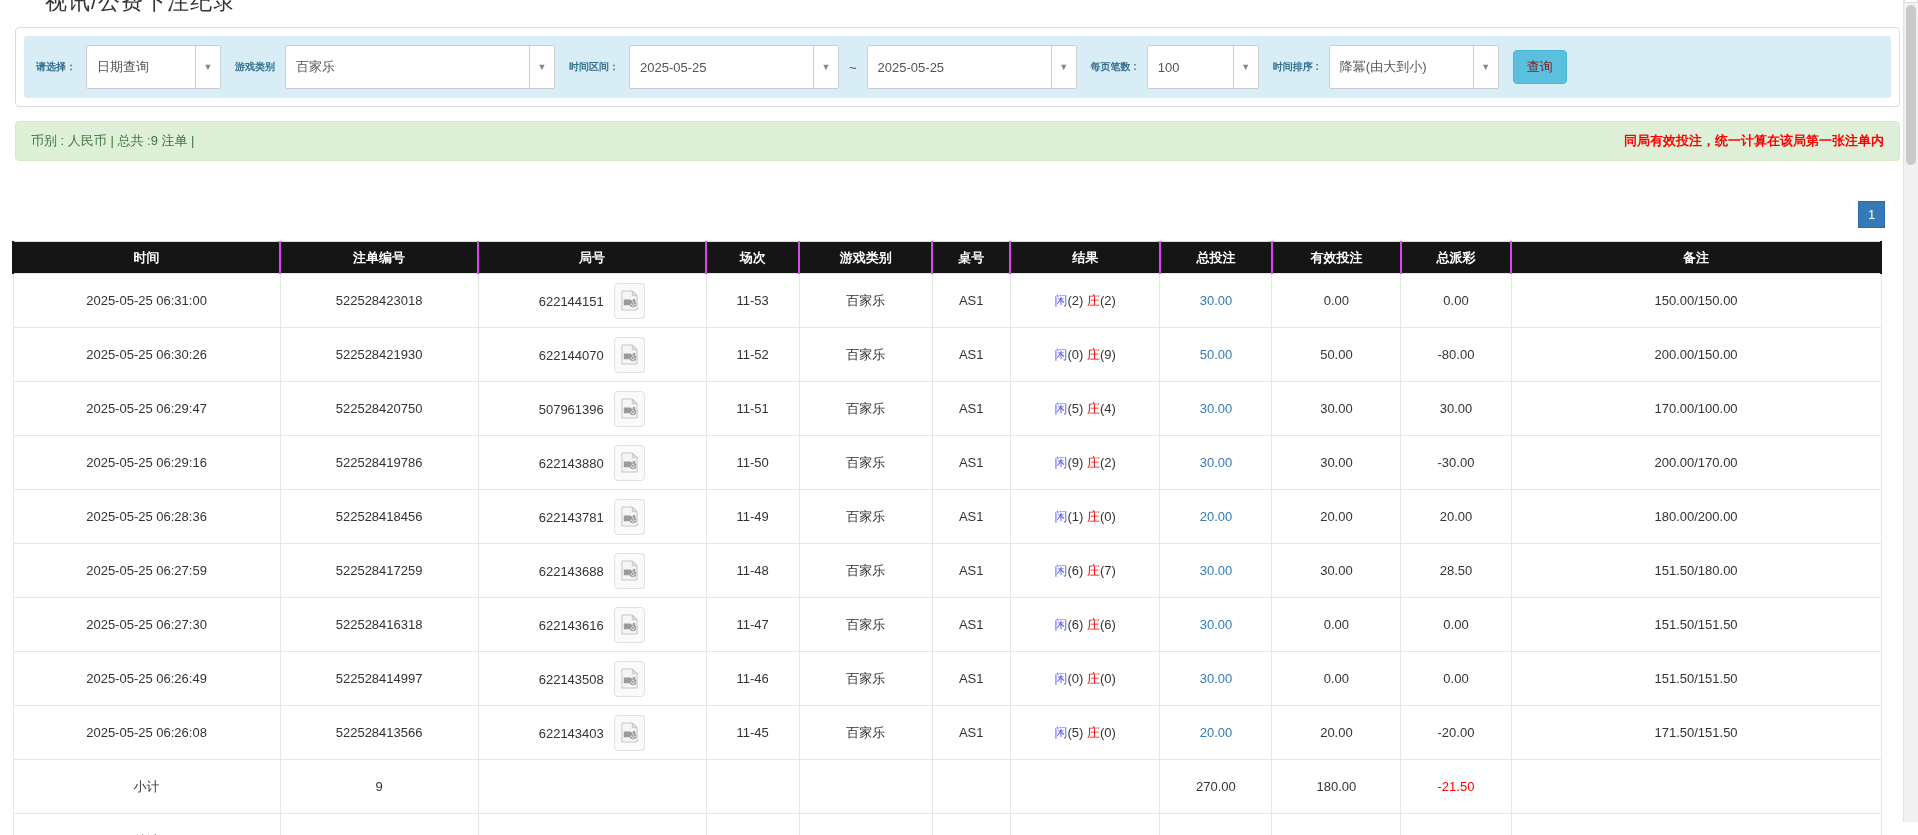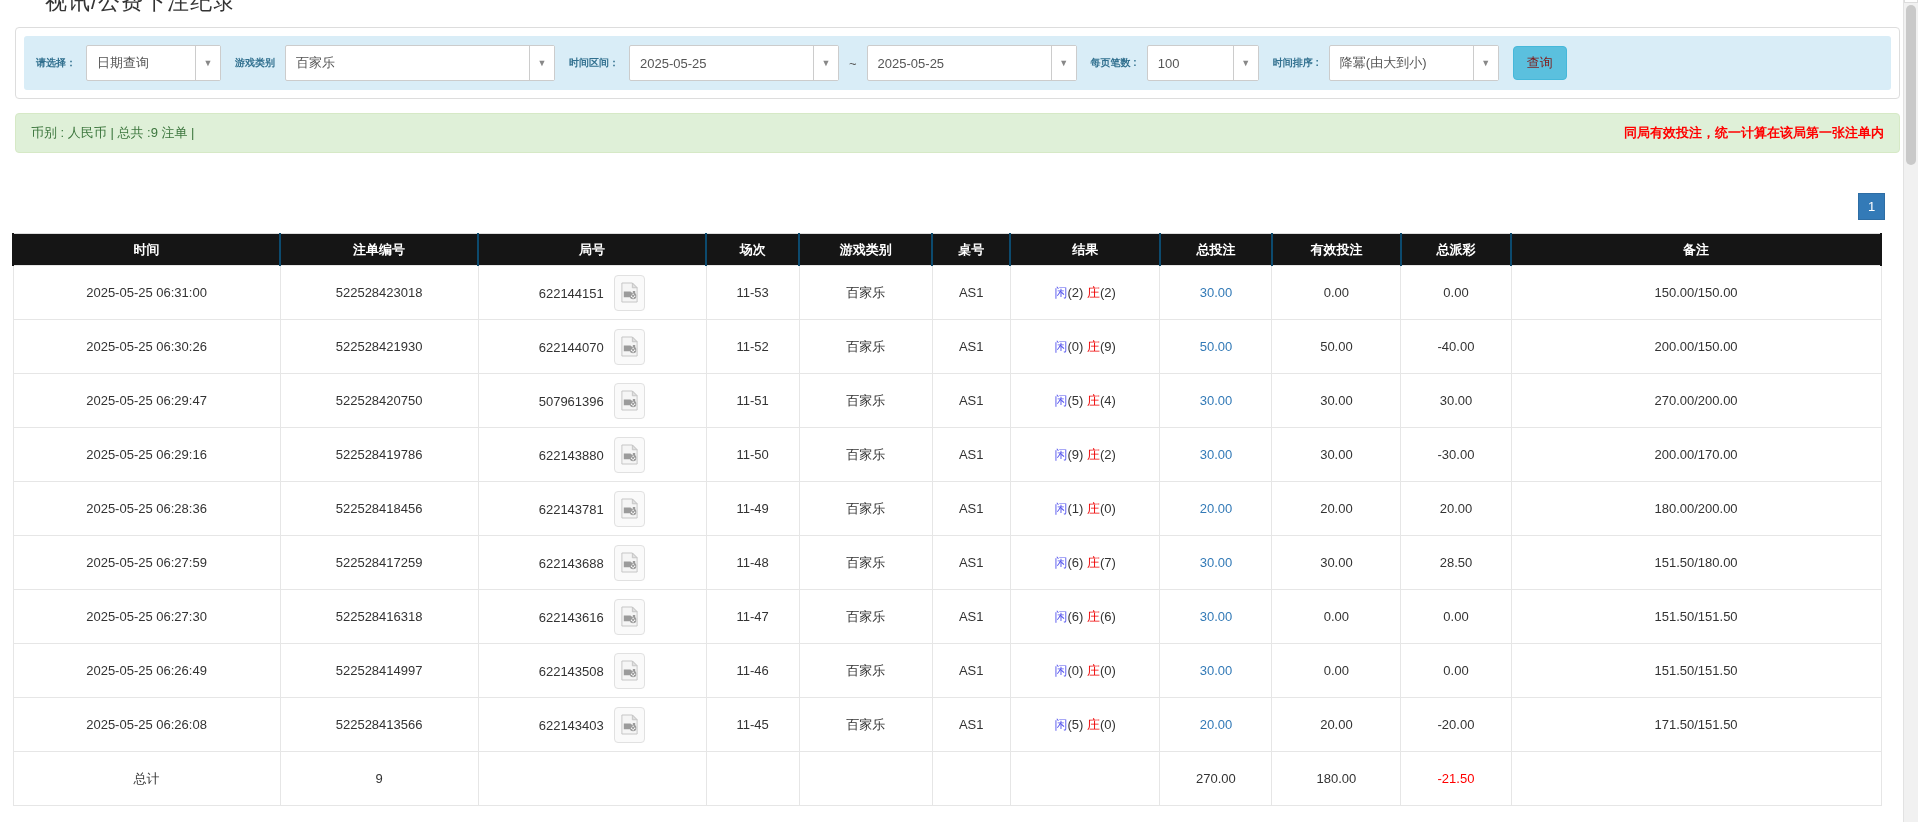--- a/index.html
+++ b/index.html
@@ -30,21 +30,21 @@
     padding: 9px 12px;
     display: flex; align-items: center; gap: 8px;
     white-space: nowrap;
   }
   .filter-label {
     color: var(--filter-label, #31708f);
     font-size: 10px; font-weight: bold; margin: 0 2px 0 6px;
   }
   .select {
     background: #fff; border: 1px solid #ccc; border-radius: 2px;
-    height: 36px; display: inline-flex; align-items: stretch;
+    height: 44px; display: inline-flex; align-items: stretch;
     font-size: 13px; color: #555; cursor: pointer;
   }
   .select .sel-value { display: flex; align-items: center; padding: 0 10px; flex: 1; overflow: hidden; }
   .select .sel-caret {
     width: 25px; border-left: 1px solid #ccc; background: #fff;
     display: flex; align-items: center; justify-content: center;
     color: #888; font-size: 9px;
   }
   .w-sel1 { width: 135px; } .w-sel2 { width: 270px; }
   .w-date { width: 210px; gap: 48px; } .w-size { width: 112px; } .w-order { width: 170px; }
@@ -81,21 +81,21 @@
   table.records {
     width: calc(100% - 18px);
     border-collapse: collapse;
     border: 1px solid #ddd;
     margin-left: -3px;
   }
   table.records thead th {
     background: var(--header-bg, #151515); color: #fff;
     font-size: 13px; font-weight: bold;
     height: 32px; text-align: center;
-    border-right: 2px solid #0c4a6e; border-left: 2px solid #fff;
+    border-right: 2px solid #d946ef; border-left: 2px solid #fff;
   }
   table.records thead th:first-child { border-left: 2px solid var(--header-bg, #151515); }
   table.records thead th:last-child { border-right: 2px solid var(--header-bg, #151515); }
   table.records tbody td {
     border: 1px solid #e6e6e6;
     height: 54px; text-align: center;
     font-size: 13px; color: #333;
     background: #fff;
   }
   .amount-link { color: var(--accent-blue, #337ab7); text-decoration: none; cursor: pointer; }
@@ -265,21 +265,21 @@
     <circle cx="13.8" cy="16.4" r="0.8" fill="#fff"></circle>
   </svg>
             </span>
 </td>
           <td>11-52</td>
           <td>百家乐</td>
           <td>AS1</td>
           <td><span class="res-player">闲</span>(0) <span class="res-banker">庄</span>(9)</td>
           <td><a class="amount-link">50.00</a></td>
           <td>50.00</td>
-          <td class="neg">-40.00</td>
+          <td class="neg">-80.00</td>
           <td>200.00/150.00</td>
         </tr>
         <tr>
           <td>2025-05-25 06:29:47</td>
           <td>522528420750</td>
           <td><span class="round-no">507961396</span>
   <span class="replay-btn">
               <svg width="19" height="21" viewBox="0 0 20 22">
     <path d="M2 1 h11 l5 5 v15 h-16 z" fill="#f5f5f5" stroke="#c4c4c4" stroke-width="1"></path>
     <path d="M13 1 l5 5 h-5 z" fill="#e0e0e0" stroke="#c4c4c4" stroke-width="1"></path>
@@ -292,21 +292,21 @@
   </svg>
             </span>
 </td>
           <td>11-51</td>
           <td>百家乐</td>
           <td>AS1</td>
           <td><span class="res-player">闲</span>(5) <span class="res-banker">庄</span>(4)</td>
           <td><a class="amount-link">30.00</a></td>
           <td>30.00</td>
           <td>30.00</td>
-          <td>270.00/200.00</td>
+          <td>170.00/100.00</td>
         </tr>
         <tr>
           <td>2025-05-25 06:29:16</td>
           <td>522528419786</td>
           <td><span class="round-no">622143880</span>
   <span class="replay-btn">
               <svg width="19" height="21" viewBox="0 0 20 22">
     <path d="M2 1 h11 l5 5 v15 h-16 z" fill="#f5f5f5" stroke="#c4c4c4" stroke-width="1"></path>
     <path d="M13 1 l5 5 h-5 z" fill="#e0e0e0" stroke="#c4c4c4" stroke-width="1"></path>
     <path d="M4 10 h7 l2.5 2 v-2.5 l2.5 0 v7 l-2.5 0 v-2.5 l-2.5 2 h-7 z" fill="#9b9b9b"></path>
@@ -451,20 +451,33 @@
           <td>11-45</td>
           <td>百家乐</td>
           <td>AS1</td>
           <td><span class="res-player">闲</span>(5) <span class="res-banker">庄</span>(0)</td>
           <td><a class="amount-link">20.00</a></td>
           <td>20.00</td>
           <td class="neg">-20.00</td>
           <td>171.50/151.50</td>
         </tr>
         <tr class="summary-row">
+          <td>小计</td>
+          <td>9</td>
+          <td></td>
+          <td></td>
+          <td></td>
+          <td></td>
+          <td></td>
+          <td>270.00</td>
+          <td>180.00</td>
+          <td class="neg-cell">-21.50</td>
+          <td></td>
+        </tr>
+        <tr class="summary-row">
           <td>总计</td>
           <td>9</td>
           <td></td>
           <td></td>
           <td></td>
           <td></td>
           <td></td>
           <td>270.00</td>
           <td>180.00</td>
           <td class="neg-cell">-21.50</td>

